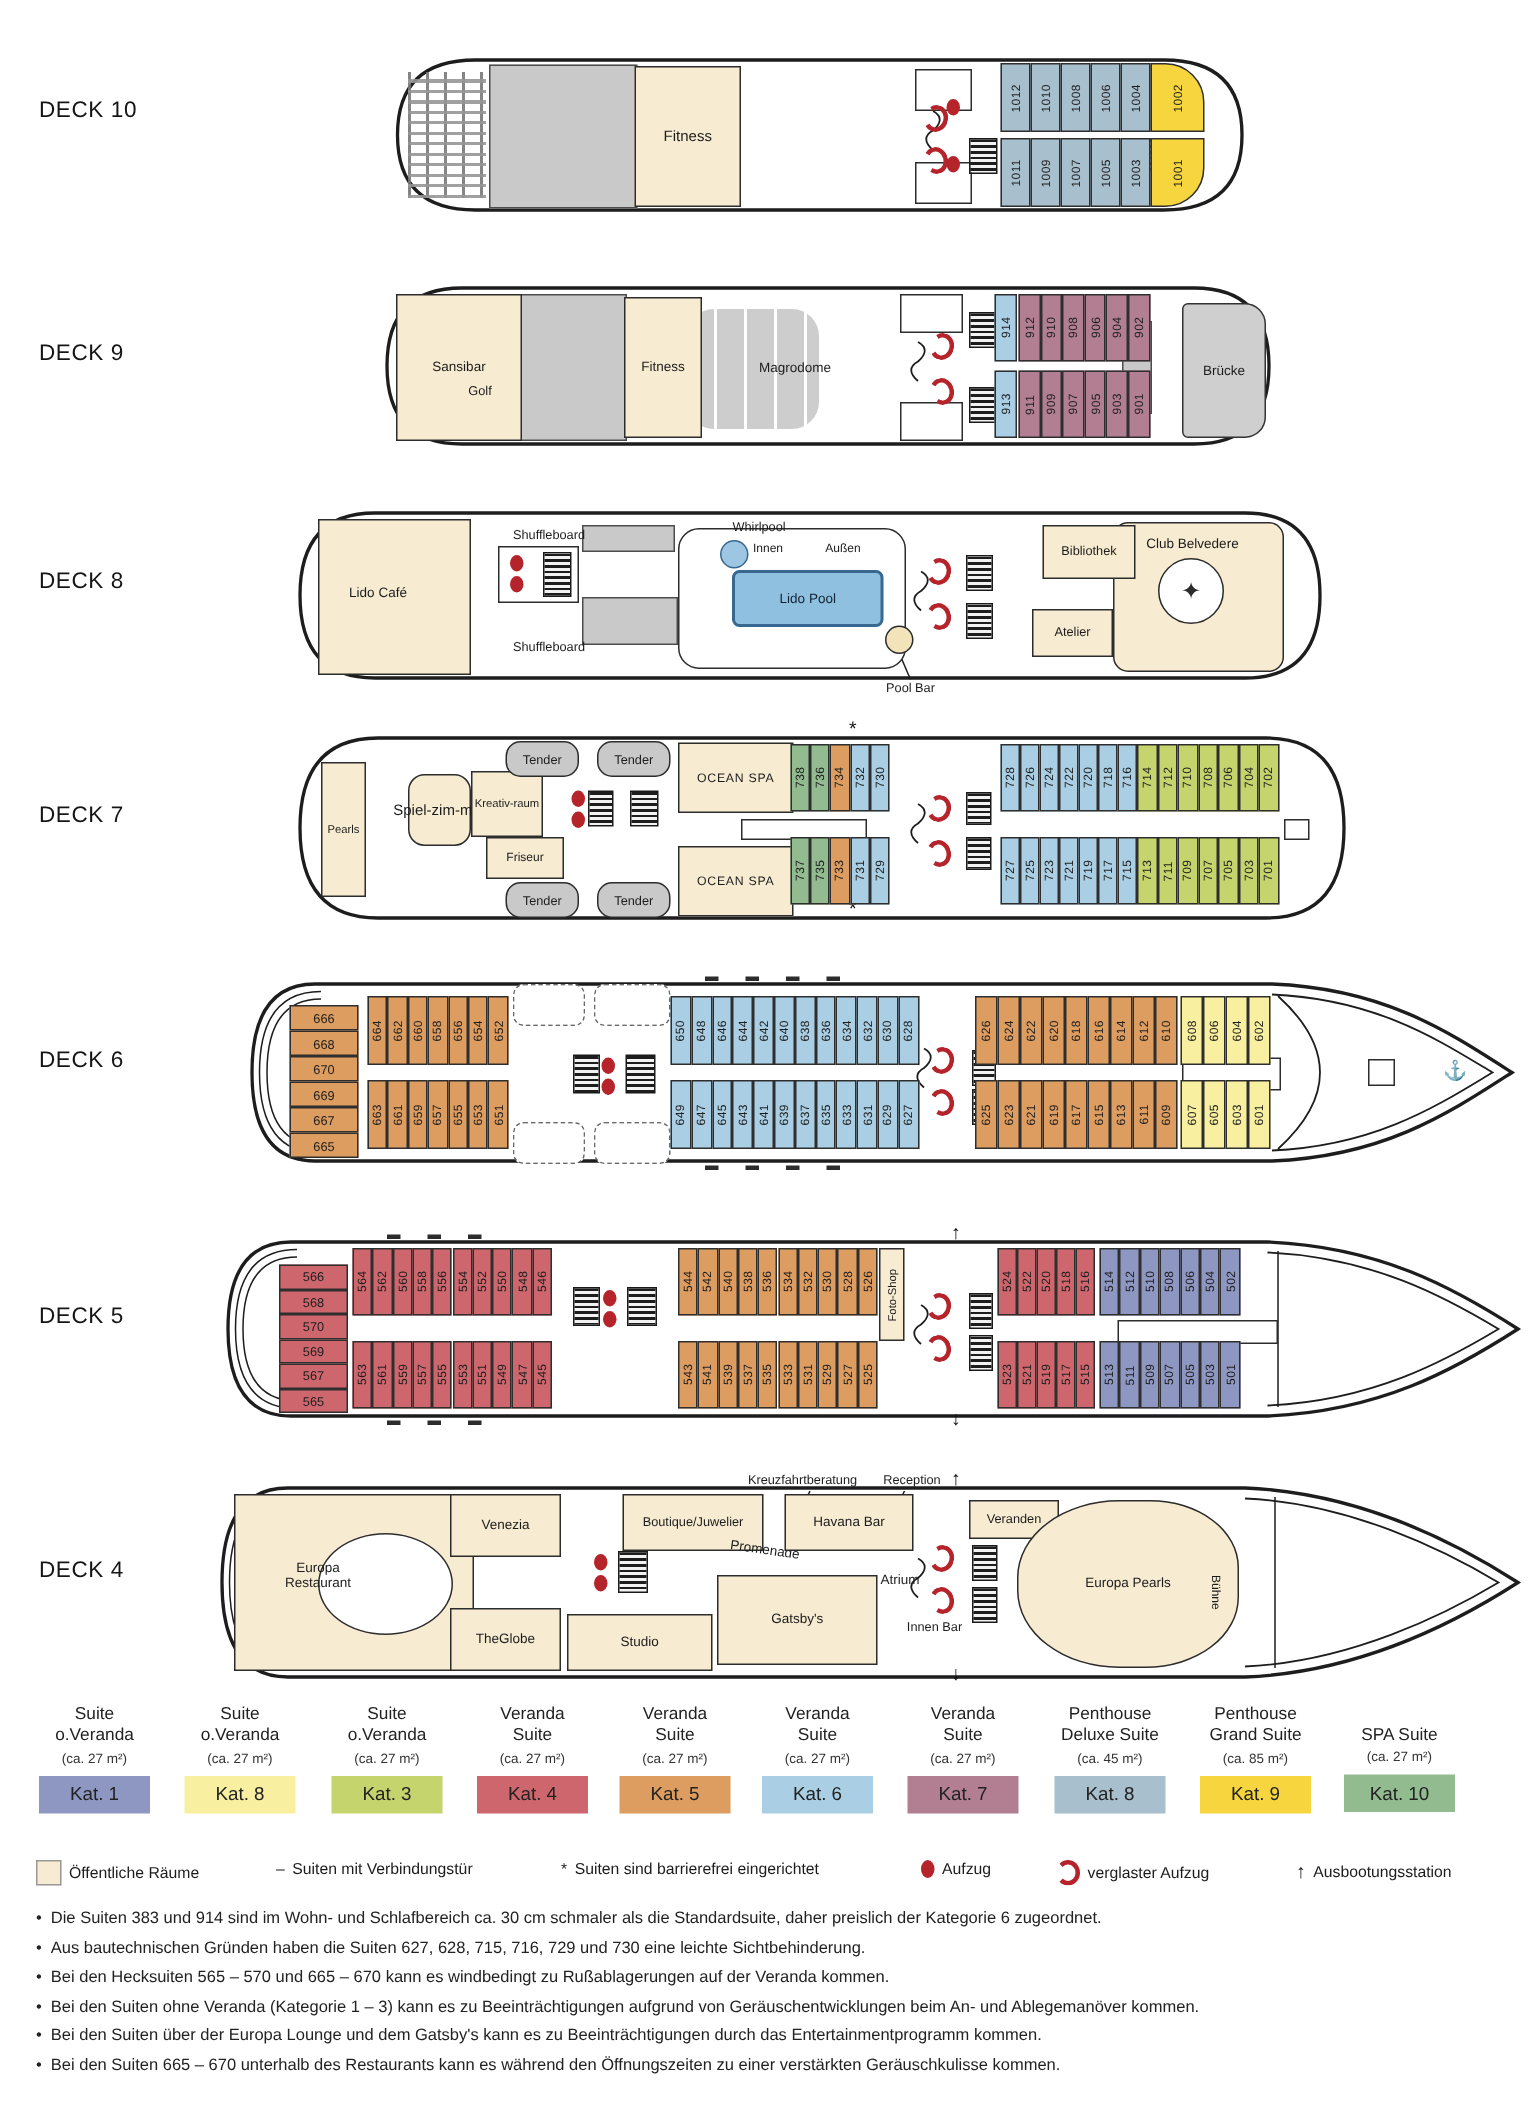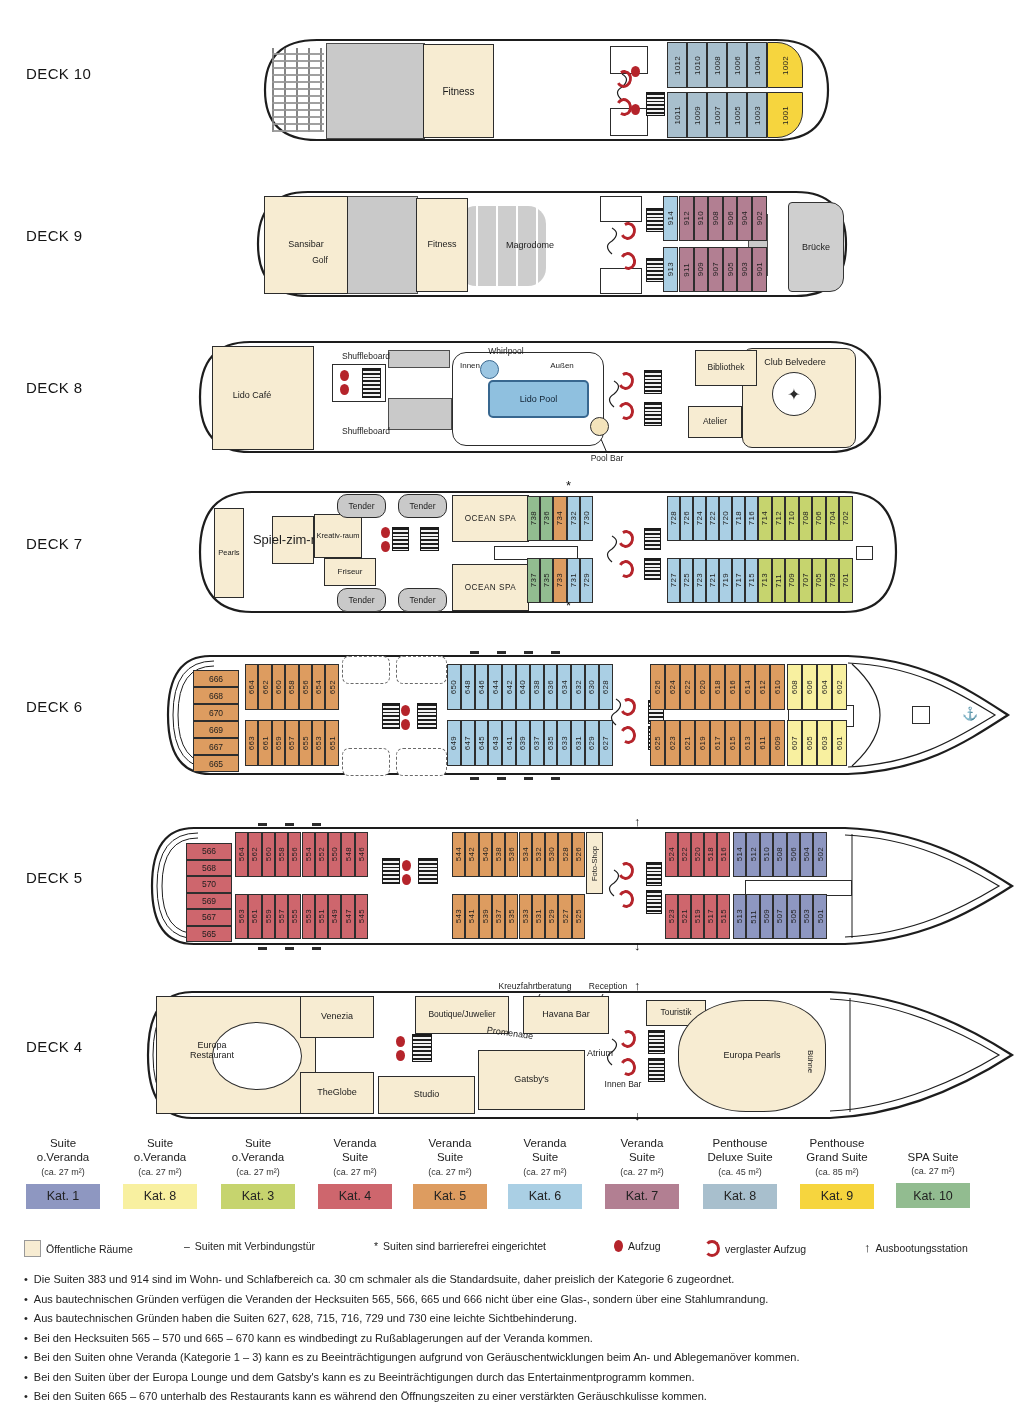--- a/index.html
+++ b/index.html
@@ -222,42 +222,42 @@
       <div class="gel" style="left: 618px; top: 372px;"></div>
       <div class="gel flip" style="left: 618px; top: 402px;"></div>
       <div class="stairs" style="left: 644px; top: 370px; width: 16px; height: 22px;"></div>
       <div class="stairs" style="left: 644px; top: 402px; width: 16px; height: 22px;"></div>
       <div class="room rd" style="left: 742px; top: 348px; width: 112px; height: 98px;"></div>
       <div class="compass" style="left: 772px; top: 372px; width: 42px; height: 42px;">✦</div>
       <div class="lbl" style="left: 222px; top: 390px; width: 60px; font-size: 9px;">Lido Café</div>
       <div class="lbl" style="left: 335px; top: 352px; width: 62px; font-size: 8.5px;">Shuffleboard</div>
       <div class="lbl" style="left: 335px; top: 427px; width: 62px; font-size: 8.5px;">Shuffleboard</div>
       <div class="lbl" style="left: 478px; top: 347px; width: 56px; font-size: 8.5px;">Whirlpool</div>
-      <div class="lbl" style="left: 452px; top: 362px; width: 36px; font-size: 8px;">Innen</div>
+      <div class="lbl" style="left: 452px; top: 362px; width: 36px; font-size: 8px; padding-left: 42px;">Innen</div>
       <div class="lbl" style="left: 543px; top: 362px; width: 38px; font-size: 8px;">Außen</div>
       <div class="pool" style="left: 488px; top: 380px; width: 97px; height: 34px; font-size: 9px;">Lido Pool</div>
       <div class="lbl" style="left: 582px; top: 454px; width: 50px; font-size: 8.5px;">Pool Bar</div>
       <div class="room" style="left: 695px; top: 350px; width: 60px; height: 34px; font-size: 8.5px;">Bibliothek</div>
       <div class="room" style="left: 688px; top: 406px; width: 52px; height: 30px; font-size: 8.5px;">Atelier</div>
       <div class="lbl" style="left: 752px; top: 357px; width: 86px; font-size: 9px;">Club Belvedere</div>
       <div class="decklabel" style="left: 26px; top: 535px;">DECK 7</div>
       <div class="box" style="left: 494px; top: 546px; width: 82px; height: 12px;"></div>
       <div class="lift" style="left: 381px; top: 527px;"></div>
       <div class="lift" style="left: 381px; top: 541px;"></div>
       <div class="stairs" style="left: 392px; top: 527px; width: 15px; height: 22px;"></div>
       <div class="stairs" style="left: 420px; top: 527px; width: 17px; height: 22px;"></div>
       <div class="gel" style="left: 618px; top: 530px;"></div>
       <div class="gel flip" style="left: 618px; top: 560px;"></div>
       <div class="stairs" style="left: 644px; top: 528px; width: 15px; height: 20px;"></div>
       <div class="stairs" style="left: 644px; top: 558px; width: 15px; height: 20px;"></div>
       <div class="box" style="left: 856px; top: 546px; width: 15px; height: 12px;"></div>
       <div class="mark" style="left: 566px; top: 478px;">*</div>
       <div class="mark" style="left: 566px; top: 598px;">*</div>
       <div class="room" style="left: 214px; top: 508px; width: 28px; height: 88px; font-size: 7.5px;">Pearls</div>
-      <div class="room ml" style="left: 272px; top: 516px; width: 40px; height: 46px; font-size: 13px;">
+      <div class="room ml" style="left: 272px; top: 516px; width: 40px; height: 46px; font-size: 10px; border-radius: 11px;">
         <span>Spiel-</span>
         <br>
         <span>zim-</span>
         <br>
         <span>mer</span>
       </div>
       <div class="room ml" style="left: 314px; top: 514px; width: 46px; height: 42px; font-size: 7.5px;">
         <span>Kreativ-</span>
         <br>
         <span>raum</span>
@@ -844,21 +844,21 @@
       </div>
       <div class="room" style="left: 415px; top: 996px; width: 92px; height: 36px; font-size: 8.5px;">Boutique/Juwelier</div>
       <div class="room" style="left: 378px; top: 1076px; width: 95px; height: 36px; font-size: 9px;">Studio</div>
       <div class="lbl" style="left: 470px; top: 1028px; width: 80px; font-size: 9px; transform: rotate(8deg);">Promenade</div>
       <div class="room" style="left: 478px; top: 1050px; width: 105px; height: 58px; font-size: 9px;">Gatsby's</div>
       <div class="lbl" style="left: 485px; top: 982px; width: 100px; font-size: 8.5px;">Kreuzfahrtberatung</div>
       <div class="room" style="left: 523px; top: 996px; width: 84px; height: 36px; font-size: 9px;">Havana Bar</div>
       <div class="lbl" style="left: 580px; top: 982px; width: 56px; font-size: 8.5px;">Reception</div>
       <div class="lbl" style="left: 578px; top: 1048px; width: 44px; font-size: 9px;">Atrium</div>
       <div class="lbl" style="left: 598px; top: 1080px; width: 50px; font-size: 8.5px;">Innen Bar</div>
-      <div class="room" style="left: 646px; top: 1000px; width: 58px; height: 24px; font-size: 8.5px;">Touristik</div>
+      <div class="room" style="left: 646px; top: 1000px; width: 58px; height: 24px; font-size: 8.5px;">Veranden</div>
       <div class="room blob" style="left: 678px; top: 1000px; width: 146px; height: 110px; font-size: 9px;">Europa Pearls</div>
       <div class="lbl" style="left: 800px; top: 1050px; width: 14px; font-size: 8px; writing-mode: vertical-rl;">Bühne</div>
     </div>
   <div class="legend" id="legend">
       <div class="legcol" style="left: 14px; top: 0px; width: 98px;">
         <div class="t"><span>Suite</span><br><span>o.Veranda</span></div>
         <div class="s">(ca. 27 m²)</div>
         <div class="katbox" style="background: rgb(142, 151, 193);">Kat. 1</div>
       </div>
       <div class="legcol" style="left: 111px; top: 0px; width: 98px;">
@@ -928,20 +928,19 @@
         <span class="symgel"></span>
         <span>verglaster Aufzug</span>
       </div>
       <div class="symitem" style="left: 840px; top: 0px;">
         <span class="symarrow">↑</span>
         <span>Ausbootungsstation</span>
       </div>
     </div>
   <div class="foot" id="footnotes">
       <div><b>•</b><span>Die Suiten 383 und 914 sind im Wohn- und Schlafbereich ca. 30 cm schmaler als die Standardsuite, daher preislich der Kategorie 6 zugeordnet.</span></div>
-      <div><b>•</b><span>Aus bautechnischen Gründen verfügen die Veranden der Hecksuiten 565, 566, 665 und 666 nicht über eine Glas-, sondern über eine Stahlumrandung.</span></div>
       <div><b>•</b><span>Aus bautechnischen Gründen haben die Suiten 627, 628, 715, 716, 729 und 730 eine leichte Sichtbehinderung.</span></div>
       <div><b>•</b><span>Bei den Hecksuiten 565 – 570 und 665 – 670 kann es windbedingt zu Rußablagerungen auf der Veranda kommen.</span></div>
       <div><b>•</b><span>Bei den Suiten ohne Veranda (Kategorie 1 – 3) kann es zu Beeinträchtigungen aufgrund von Geräuschentwicklungen beim An- und Ablegemanöver kommen.</span></div>
       <div><b>•</b><span>Bei den Suiten über der Europa Lounge und dem Gatsby's kann es zu Beeinträchtigungen durch das Entertainmentprogramm kommen.</span></div>
       <div><b>•</b><span>Bei den Suiten 665 – 670 unterhalb des Restaurants kann es während den Öffnungszeiten zu einer verstärkten Geräuschkulisse kommen.</span></div>
     </div>
 </div>
 
 </body></html>

